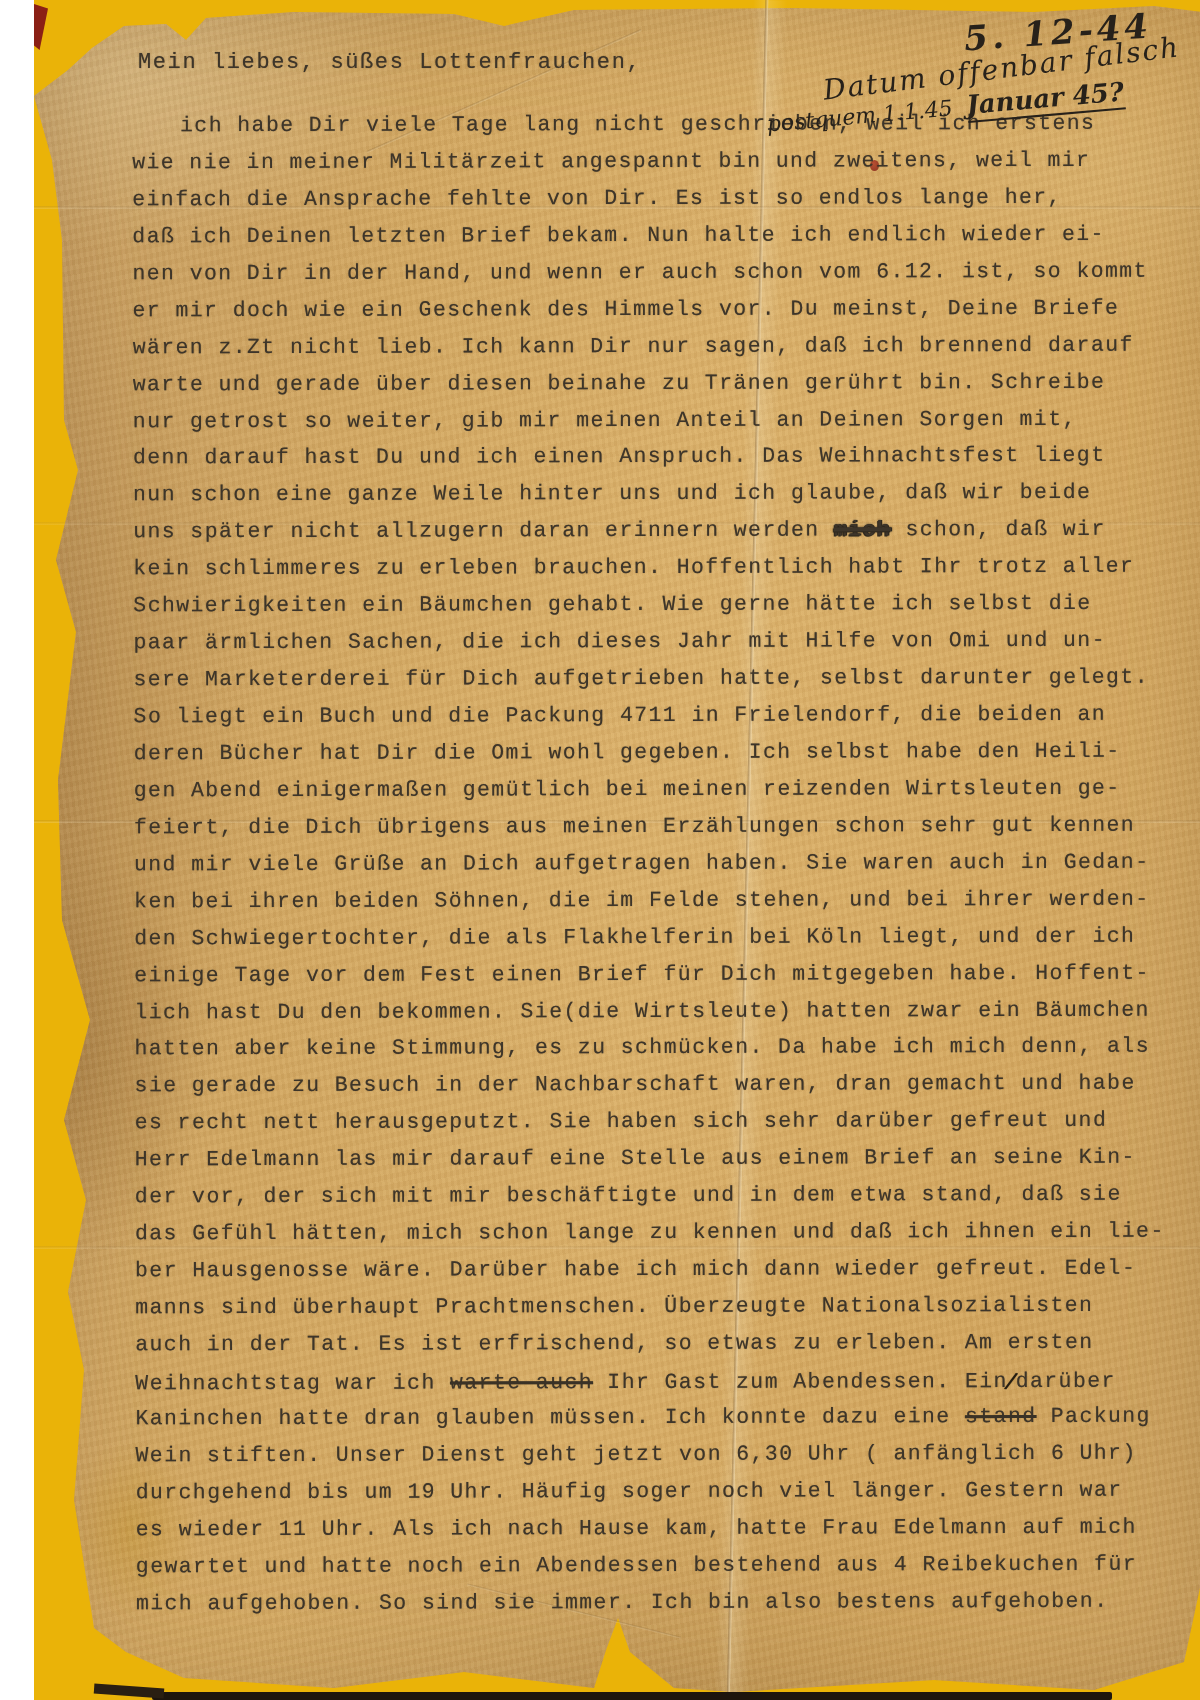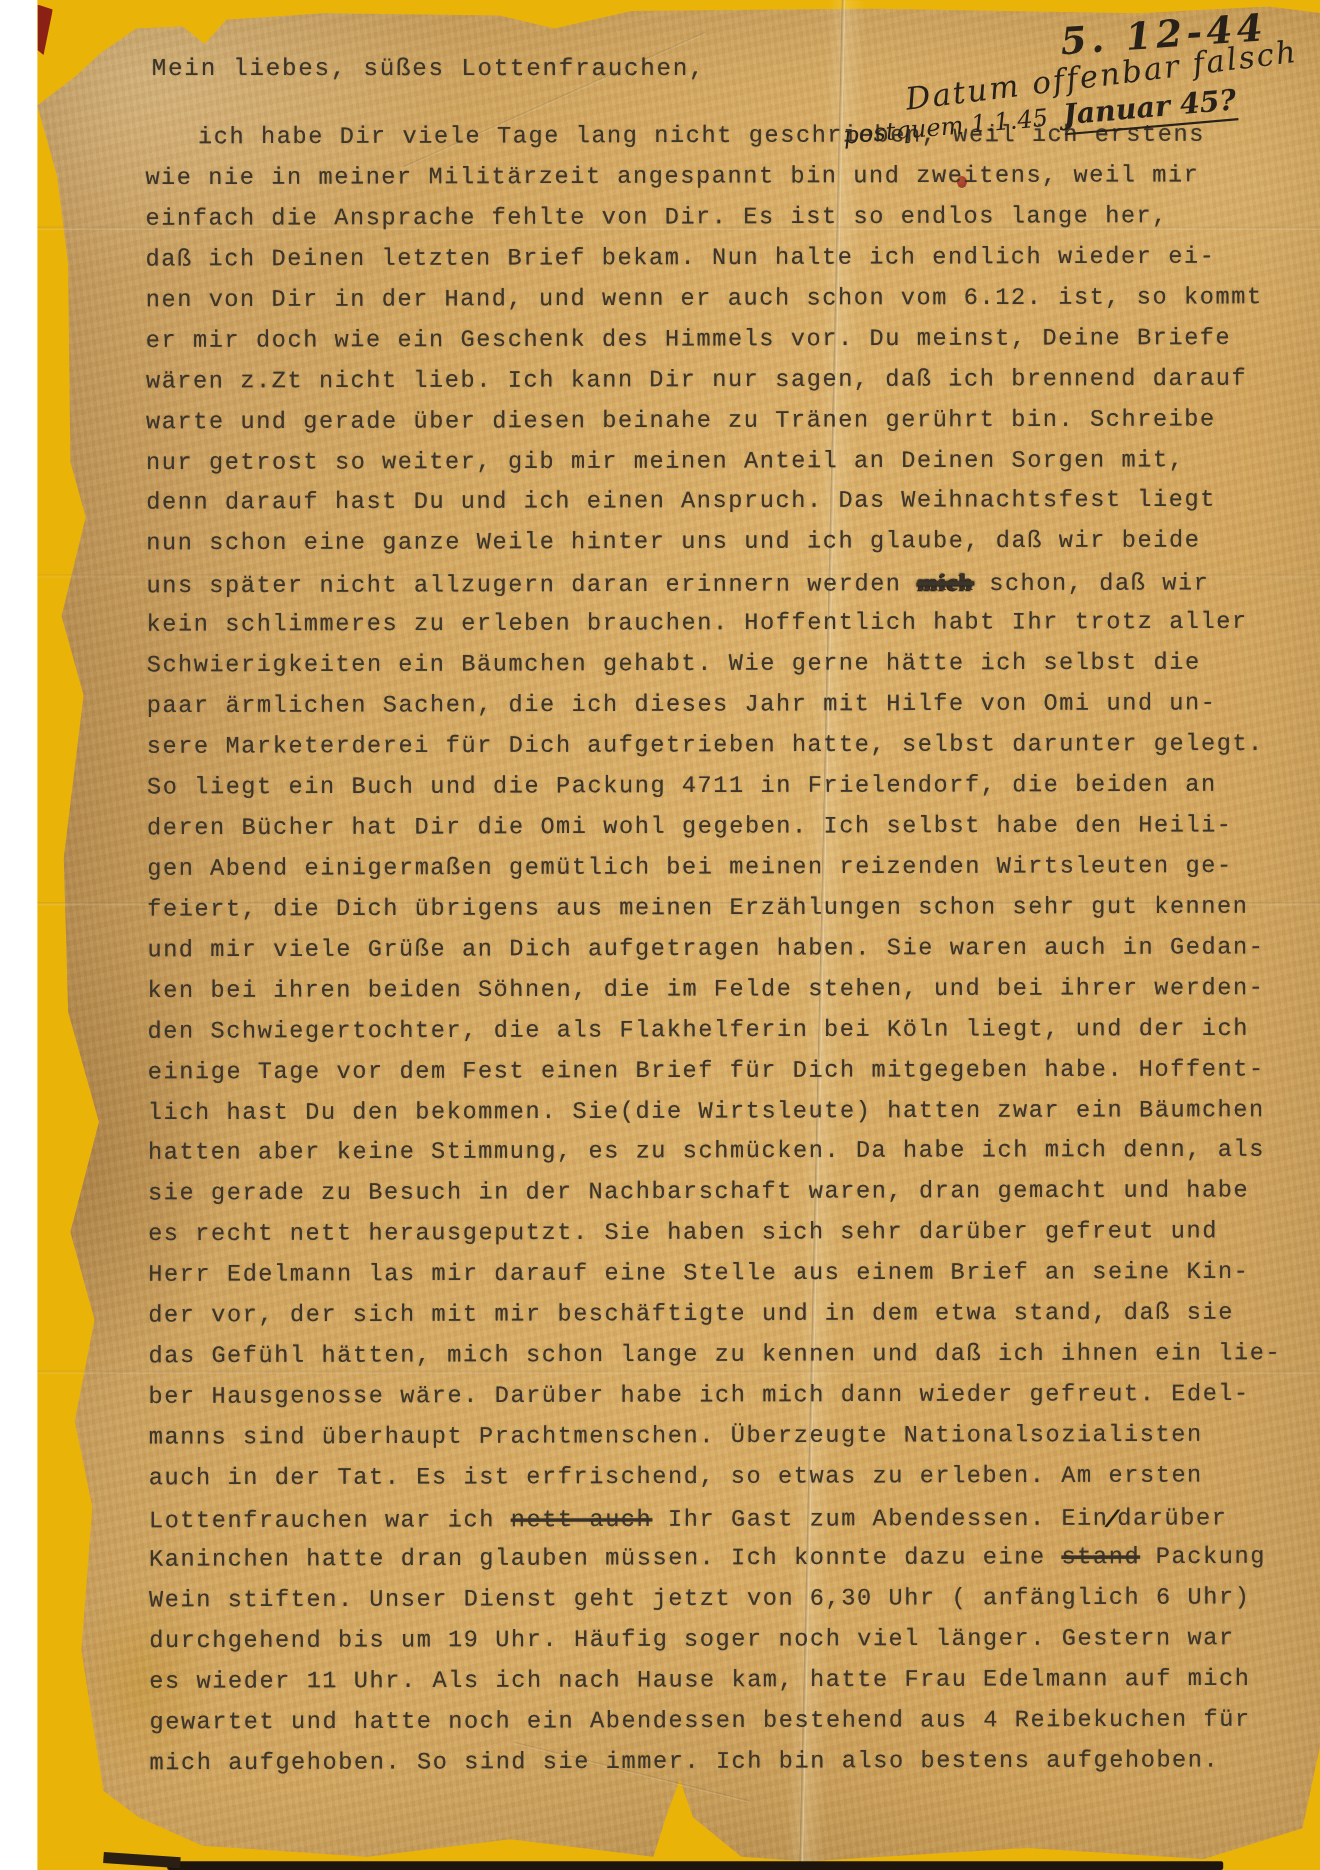--- a/index.html
+++ b/index.html
@@ -57,21 +57,21 @@
   #letter{position:absolute;left:0;top:0;width:1200px;height:1700px;color:#3d352a;}
   #salutation{position:absolute;left:104px;top:50px;font-size:22px;letter-spacing:1.6px;
     text-shadow:0 0 1px rgba(45,35,20,0.55);}
   #letter-body{position:absolute;left:100px;top:112px;width:1030px;transform:rotate(-0.15deg);}
   .tline{height:36.95px;font-size:21.5px;letter-spacing:1.4px;white-space:pre;
     text-shadow:0 0 1px rgba(45,35,20,0.5);}
   .tline.indent{padding-left:48px;}
   .seg{display:inline;}
   .seg.strike{text-decoration:line-through;text-decoration-thickness:3px;text-decoration-color:#3a3226;}
   .seg.blot{text-decoration:line-through;text-decoration-thickness:4px;font-weight:bold;
-    text-shadow:0 0 2px #2f281d,1px 0 #2f281d,-1px 1px #2f281d;font-family:Liberation Serif, serif;}
+    text-shadow:0 0 2px #2f281d,1px 0 #2f281d,-1px 1px #2f281d;}
   .seg.ink{font-family:"DejaVu Serif",serif;font-style:italic;font-weight:bold;color:#241d12;
     display:inline-block;transform:rotate(10deg) translateY(1px);letter-spacing:0;}
 
   
   .hand{position:absolute;color:#27211a;font-family:"DejaVu Serif",serif;font-style:italic;white-space:nowrap;}
   #ann-date{left:930px;top:12px;font-size:34px;font-weight:bold;transform:rotate(-4deg);letter-spacing:4px;}
   #ann-note1{left:788px;top:52px;font-size:28px;transform:rotate(-7deg);letter-spacing:2px;}
   #ann-note2{left:732px;top:92px;font-size:22px;transform:rotate(-5deg);}
   #ann-note2 .u{font-size:26px;font-weight:bold;border-bottom:2.5px solid #27211a;padding-bottom:1px;margin-left:14px;}
 </style>
@@ -125,21 +125,21 @@
         <div class="tline"><span class="seg typed">lich hast Du den bekommen. Sie(die Wirtsleute) hatten zwar ein Bäumchen</span></div>
         <div class="tline"><span class="seg typed">hatten aber keine Stimmung, es zu schmücken. Da habe ich mich denn, als</span></div>
         <div class="tline"><span class="seg typed">sie gerade zu Besuch in der Nachbarschaft waren, dran gemacht und habe</span></div>
         <div class="tline"><span class="seg typed">es recht nett herausgeputzt. Sie haben sich sehr darüber gefreut und</span></div>
         <div class="tline"><span class="seg typed">Herr Edelmann las mir darauf eine Stelle aus einem Brief an seine Kin-</span></div>
         <div class="tline"><span class="seg typed">der vor, der sich mit mir beschäftigte und in dem etwa stand, daß sie</span></div>
         <div class="tline"><span class="seg typed">das Gefühl hätten, mich schon lange zu kennen und daß ich ihnen ein lie-</span></div>
         <div class="tline"><span class="seg typed">ber Hausgenosse wäre. Darüber habe ich mich dann wieder gefreut. Edel-</span></div>
         <div class="tline"><span class="seg typed">manns sind überhaupt Prachtmenschen. Überzeugte Nationalsozialisten</span></div>
         <div class="tline"><span class="seg typed">auch in der Tat. Es ist erfrischend, so etwas zu erleben. Am ersten</span></div>
-        <div class="tline"><span class="seg typed">Lottenfrauchen war ich </span><span class="seg strike">nett auch</span><span class="seg typed"> Ihr Gast zum Abendessen. Ein</span><span class="seg ink">∕</span><span class="seg typed">darüber</span></div>
+        <div class="tline"><span class="seg typed">Weihnachtstag war ich </span><span class="seg strike">warte auch</span><span class="seg typed"> Ihr Gast zum Abendessen. Ein</span><span class="seg ink">∕</span><span class="seg typed">darüber</span></div>
         <div class="tline"><span class="seg typed">Kaninchen hatte dran glauben müssen. Ich konnte dazu eine </span><span class="seg strike">stand</span><span class="seg typed"> Packung</span></div>
         <div class="tline"><span class="seg typed">Wein stiften. Unser Dienst geht jetzt von 6,30 Uhr ( anfänglich 6 Uhr)</span></div>
         <div class="tline"><span class="seg typed">durchgehend bis um 19 Uhr. Häufig soger noch viel länger. Gestern war</span></div>
         <div class="tline"><span class="seg typed">es wieder 11 Uhr. Als ich nach Hause kam, hatte Frau Edelmann auf mich</span></div>
         <div class="tline"><span class="seg typed">gewartet und hatte noch ein Abendessen bestehend aus 4 Reibekuchen für</span></div>
         <div class="tline"><span class="seg typed">mich aufgehoben. So sind sie immer. Ich bin also bestens aufgehoben.</span></div>
       </div>
   </div>
 
   <div id="ann-date" class="hand">5. 12-44</div>

